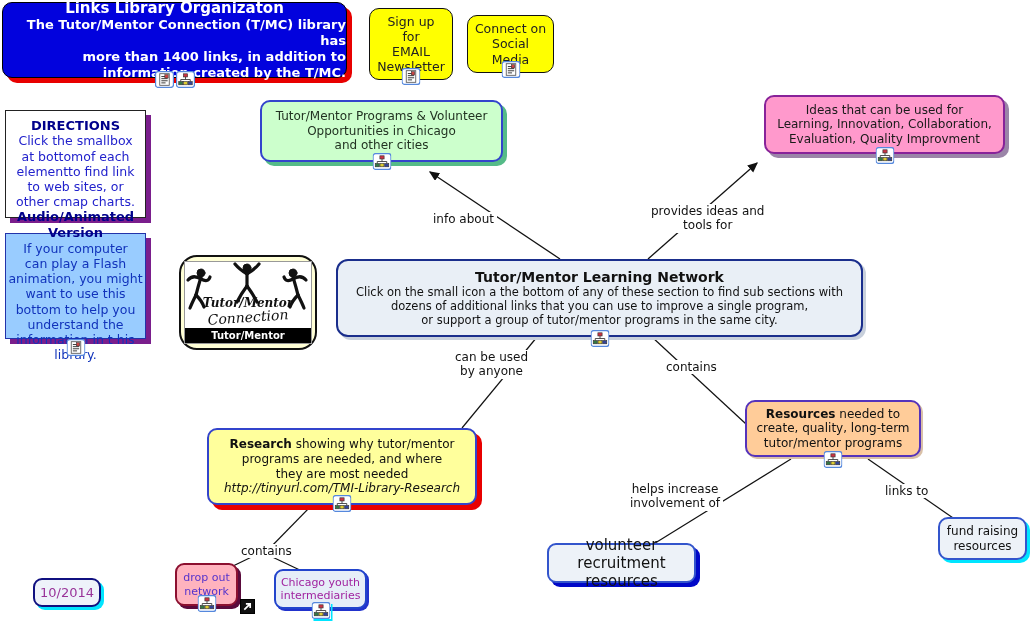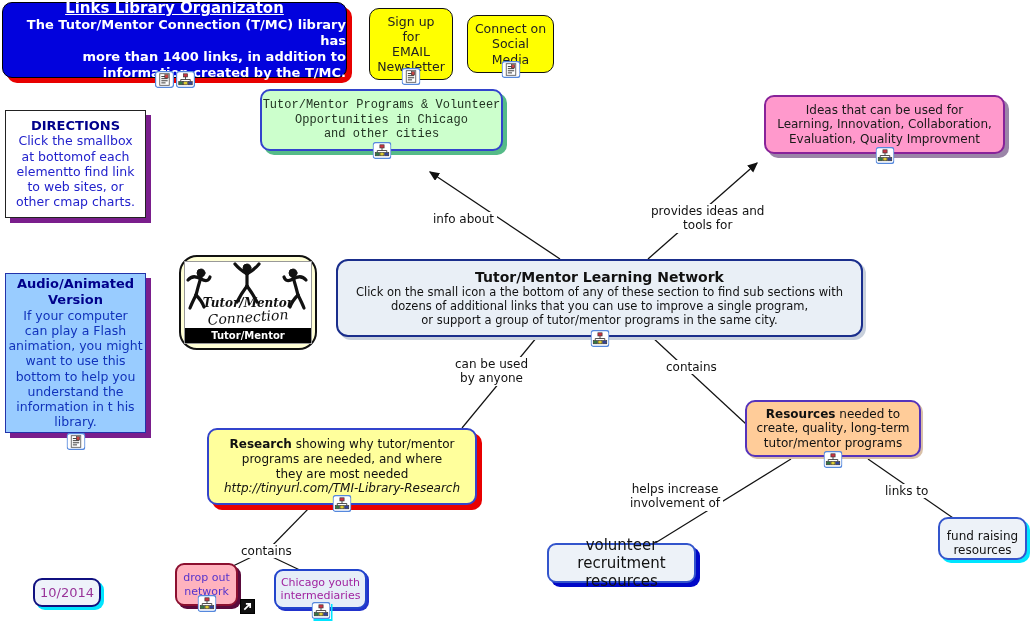--- a/index.html
+++ b/index.html
@@ -10,48 +10,48 @@
         display:flex;flex-direction:column;justify-content:center;align-items:center;}
   .node .txt{white-space:pre-line;line-height:1.22;width:100%;}
   .nicon{position:absolute;left:50%;transform:translateX(-50%);line-height:0;z-index:4;}
   .nicon svg,.corner-icon svg{display:block;}
   .iconrow{position:absolute;left:50%;transform:translateX(-50%);display:flex;gap:2px;line-height:0;z-index:4;}
   .corner-icon{position:absolute;line-height:0;z-index:4;}
 
   
   .n-title{left:2px;top:2px;width:345px;height:76px;background:#0202DD;border:1px solid #000;
            border-radius:10px;box-shadow:5px 5px 0 #E80000;color:#fff;}
-  .n-title .t1{font-size:15px;font-weight:bold;text-decoration:underline;}
+  .n-title .t1{font-size:15px;font-weight:bold;}
   .n-title .txt{font-size:13px;font-weight:bold;text-align:right;}
   .n-signup{left:369px;top:8px;width:84px;height:72px;background:#FFFF00;border:1px solid #111;
             border-radius:10px;font-size:12.5px;}
   .n-connect{left:467px;top:15px;width:87px;height:58px;background:#FFFF00;border:1px solid #111;
             border-radius:10px;font-size:12.5px;}
   .n-directions{left:5px;top:110px;width:141px;height:108px;background:#fff;border:1px solid #222;
             box-shadow:5px 5px 0 #7A1E8C;font-size:12.5px;color:#2222CC;}
   .n-directions .t1{font-size:13px;font-weight:bold;color:#00008B;}
-  .n-audio{left:5px;top:233px;width:141px;height:160px;background:#99CCFF;border:1px solid #2233AA;
-            box-shadow:5px 5px 0 #7A1E8C;font-size:12.5px;color:#1133BB;margin-top:40px;}
+  .n-audio{left:5px;top:233px;width:141px;height:106px;background:#99CCFF;border:1px solid #2233AA;
+            box-shadow:5px 5px 0 #7A1E8C;font-size:12.5px;color:#1133BB;}
   .n-audio .t1{font-size:13px;font-weight:bold;color:#00008B;white-space:pre-line;line-height:1.2;}
-  .n-programs{left:260px;top:89px;width:243px;height:62px;background:#CCFFCC;border:2px solid #3344CC;
-            border-radius:10px;box-shadow:4px 4px 0 #55BB88;font-size:12px;color:#223322;font-family:Liberation Mono, monospace;}
+  .n-programs{left:260px;top:100px;width:243px;height:62px;background:#CCFFCC;border:2px solid #3344CC;
+            border-radius:10px;box-shadow:4px 4px 0 #55BB88;font-size:12px;color:#223322;}
   .n-ideas{left:720px;top:95px;width:241px;height:59px;background:#FF99CC;border:2px solid #882299;
             border-radius:10px;box-shadow:4px 4px 0 #9B85A8;font-size:12px;color:#1a1a1a;margin-left:44px;}
   .n-center{left:336px;top:259px;width:527px;height:78px;background:#E9EFF6;border:2px solid #1A2E8C;
             border-radius:12px;box-shadow:3px 3px 0 #C8D0DC;color:#111;}
   .n-center .t1{font-size:14px;font-weight:bold;}
   .n-center .txt{font-size:11.5px;}
   .n-research{left:207px;top:428px;width:270px;height:77px;background:#FFFF9C;border:2px solid #3344CC;
             border-radius:10px;box-shadow:5px 5px 0 #E80000;font-size:12px;color:#111;}
   .n-resources{left:745px;top:400px;width:176px;height:57px;background:#FFCC99;border:2px solid #5533BB;
             border-radius:10px;box-shadow:2px 2px 0 #D9C0A8;font-size:12px;color:#111;}
   .n-volunteer{left:547px;top:543px;width:149px;height:40px;background:#EDF2F8;border:2px solid #3355CC;
             border-radius:9px;box-shadow:4px 4px 0 #0008C8;font-size:15px;color:#111;}
   .n-fund{left:938px;top:517px;width:89px;height:43px;background:#EDF2F8;border:2px solid #3355CC;
-            border-radius:10px;box-shadow:3px 3px 0 #00E5FF;font-size:12px;color:#111;justify-content:flex-end;}
+            border-radius:10px;box-shadow:3px 3px 0 #00E5FF;font-size:12px;color:#111;}
   .n-dropout{left:175px;top:563px;width:63px;height:43px;background:#FFB3BE;border:2px solid #8C1030;
             border-radius:9px;box-shadow:3px 3px 0 #5A0A3C;font-size:11px;color:#5533CC;}
   .n-chicago{left:274px;top:569px;width:93px;height:40px;background:#E6EEF8;border:2px solid #2244CC;
             border-radius:9px;box-shadow:2px 2px 0 #2233CC;font-size:11px;color:#A023A0;}
   .n-date{left:33px;top:578px;width:68px;height:29px;background:#EEF2FA;border:2px solid #101080;
             border-radius:9px;box-shadow:3px 3px 0 #00E5FF;font-size:13px;color:#993399;}
 
   
   .n-logo{left:179px;top:255px;width:138px;height:95px;background:#FFFFD6;border:2px solid #111;
           border-radius:18px;padding:4px;}
@@ -305,21 +305,21 @@
       </span>
   </div>
 
   <div class="node n-date">
     <div class="txt">10/2014</div>
   </div>
 
   <div class="clabel" style="left:430px;top:212px;">info about</div>
   <div class="clabel" style="left:648px;top:204px;">provides ideas and
 tools for</div>
-  <div class="clabel" style="left:452px;top:350px;margin-top:7px;">can be used
+  <div class="clabel" style="left:452px;top:350px;">can be used
 by anyone</div>
   <div class="clabel" style="left:663px;top:360px;">contains</div>
   <div class="clabel" style="left:627px;top:482px;">helps increase
 involvement of</div>
   <div class="clabel" style="left:882px;top:484px;">links to</div>
   <div class="clabel" style="left:238px;top:544px;">contains</div>
 
 </div>
 
 </body></html>

